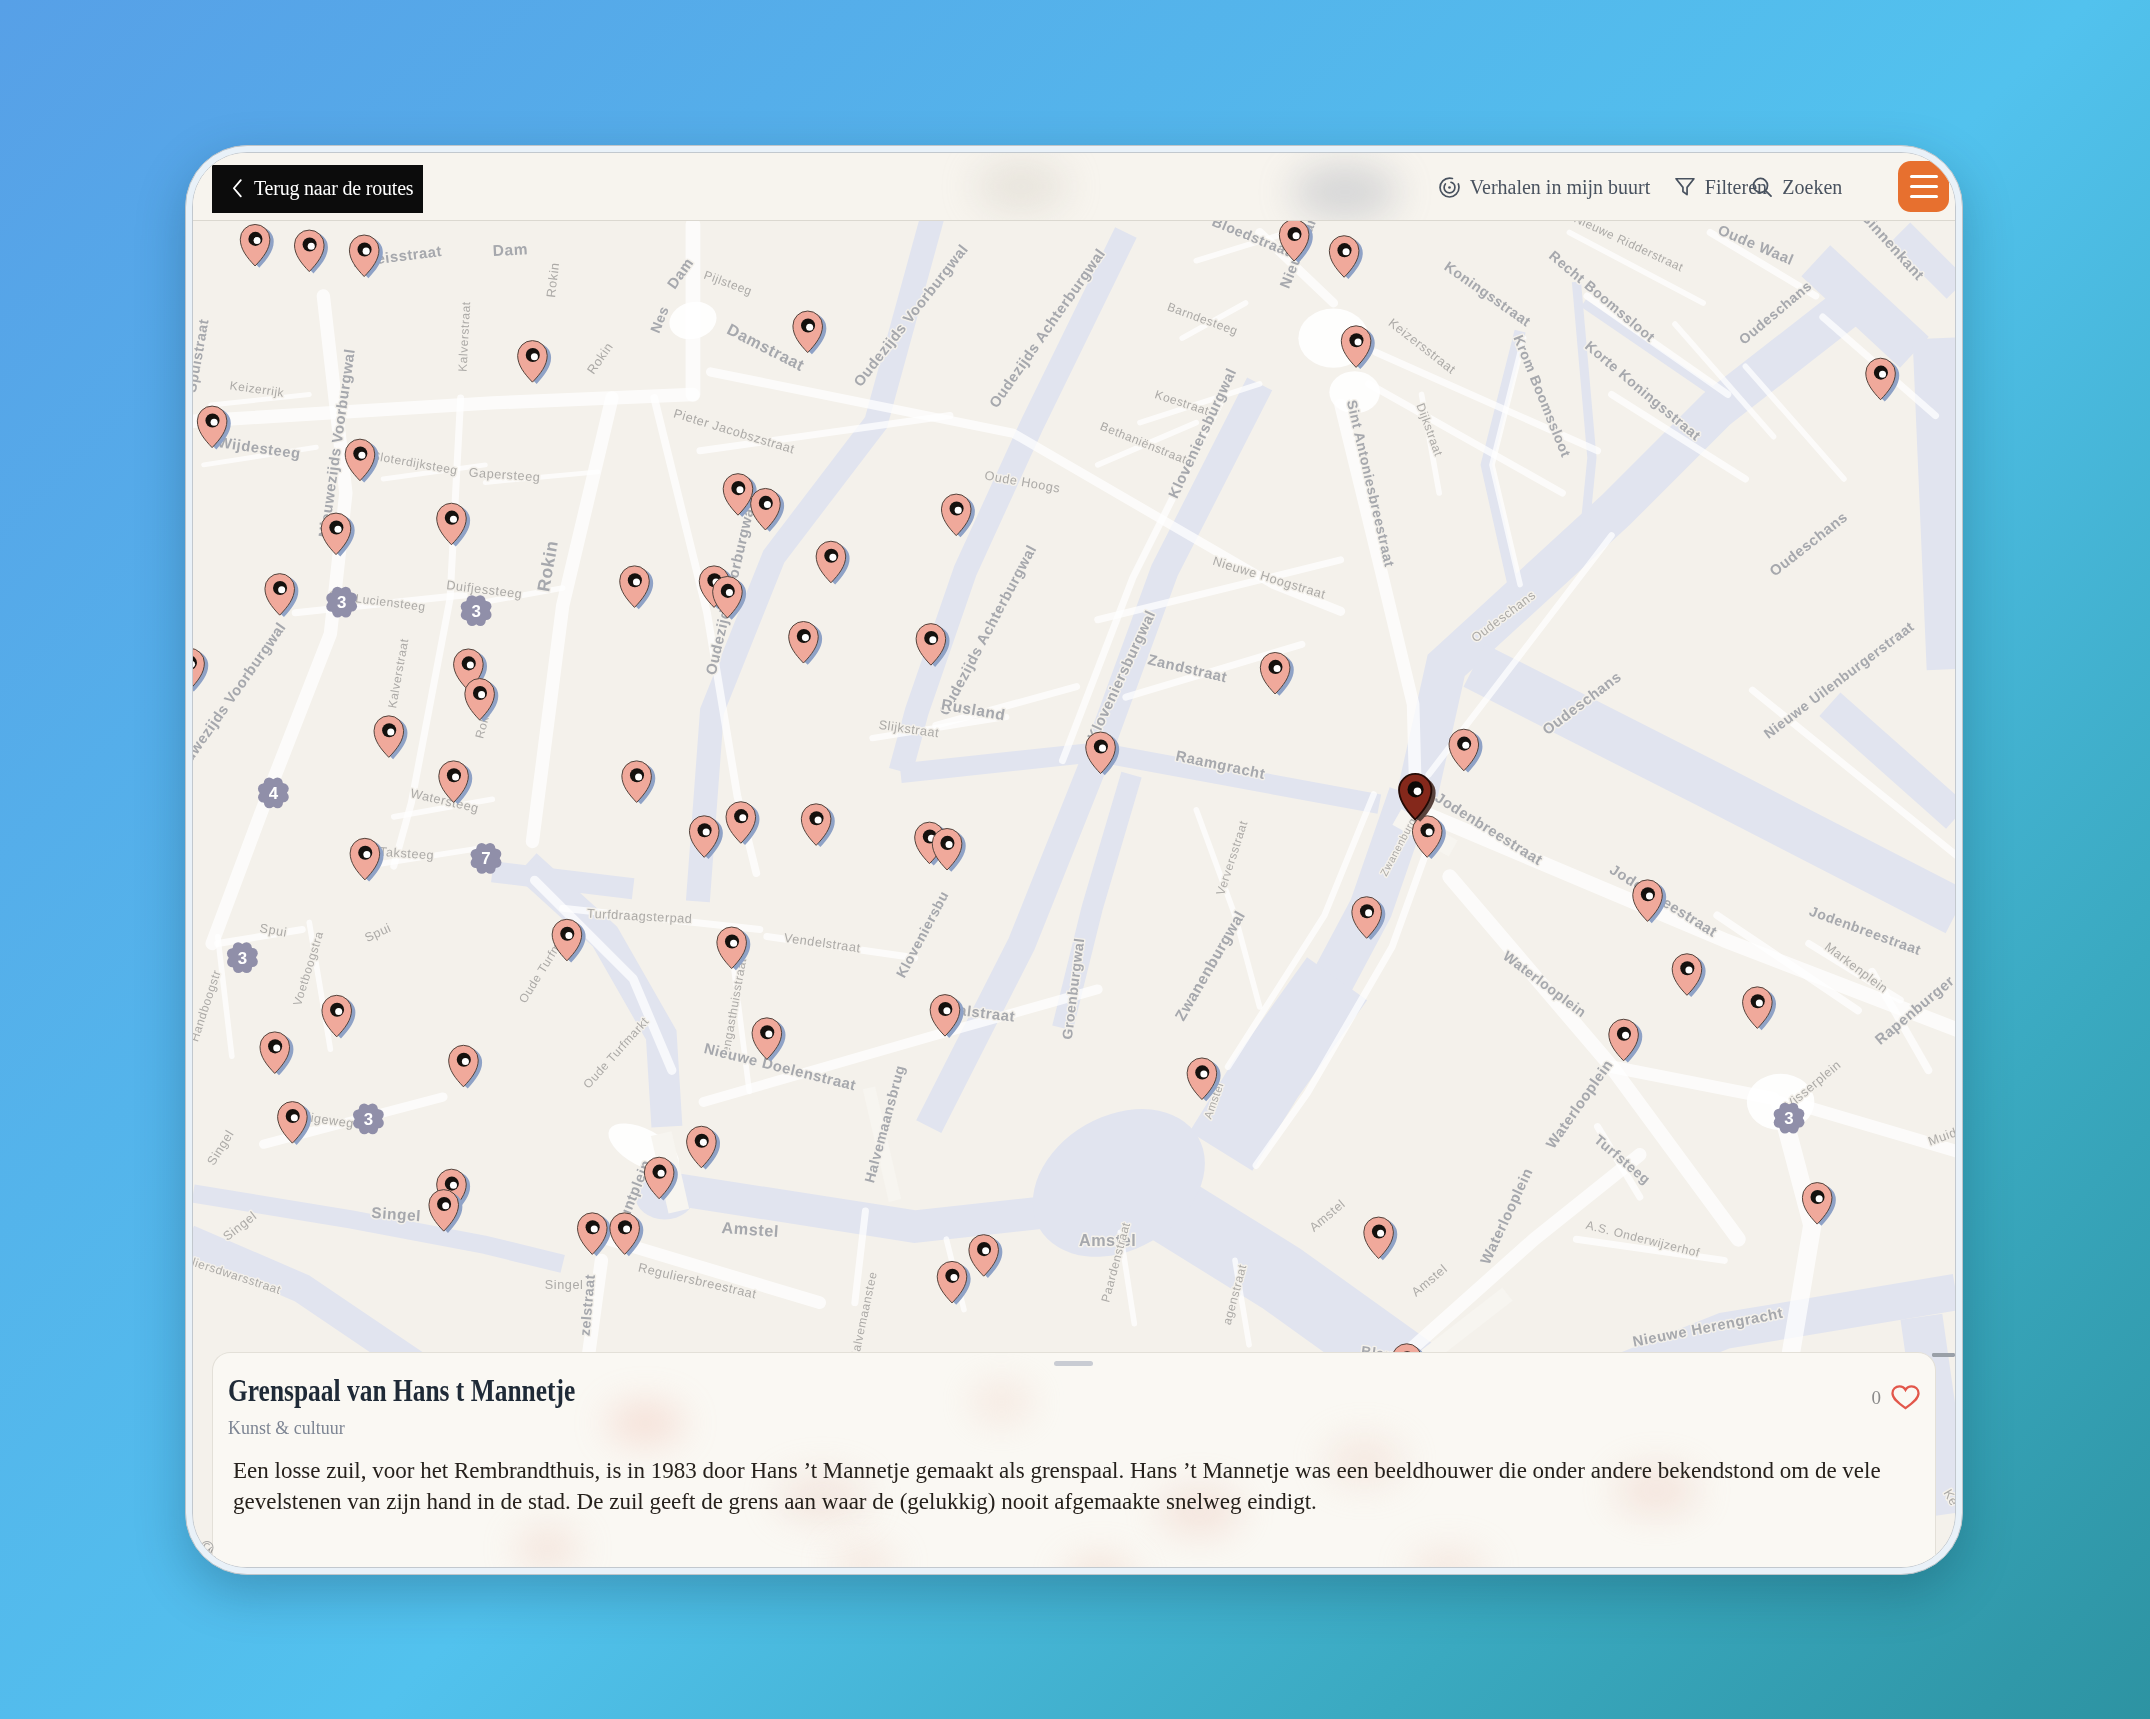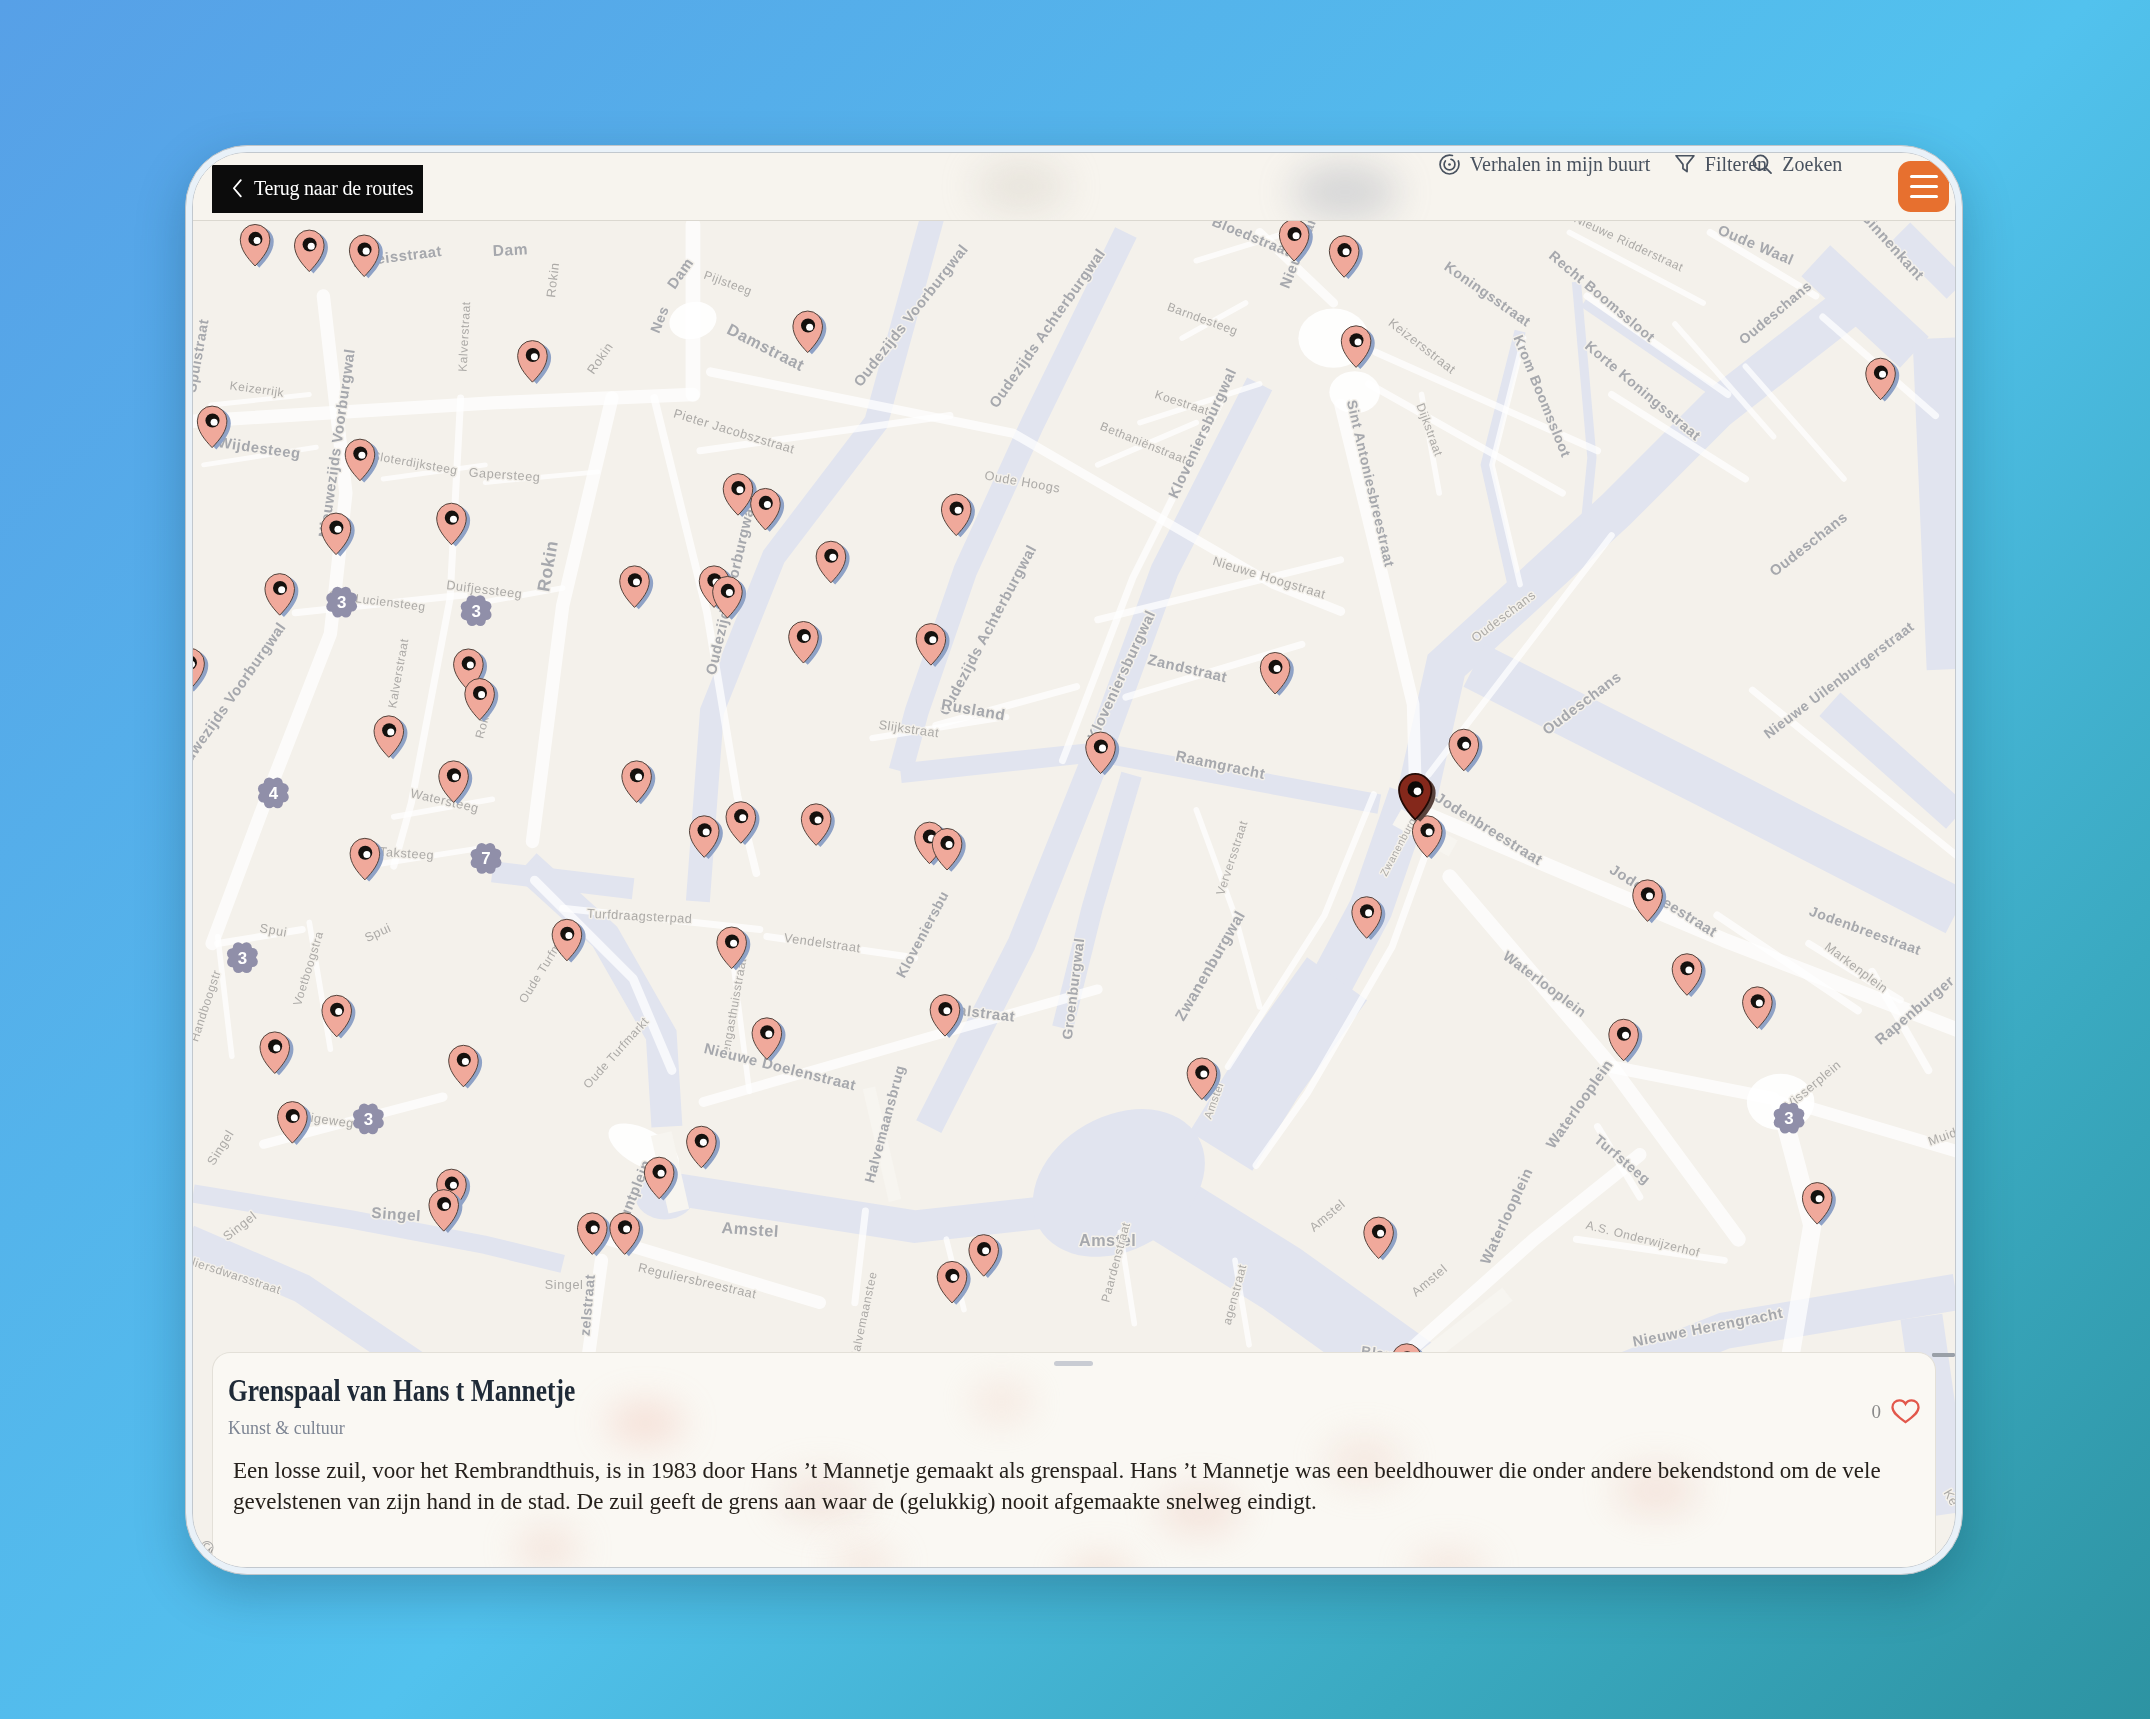--- a/index.html
+++ b/index.html
@@ -9,33 +9,33 @@
   border-radius:62px; background:#e9f1f8; border:1.4px solid #bfc5ca;
   box-shadow:0 17.6px 49px rgba(10,50,70,.28); }
 .content { position:absolute; left:6.3px; top:6.3px; right:6.3px; bottom:6.3px;
   border-radius:55px; border:1.4px solid #c2c8ce; overflow:hidden; background:#f4f1eb; }
 .header { position:absolute; left:0; top:0; width:100%; height:68px; background:#f7f4ee;
   border-bottom:1.4px solid #dbd8d0; z-index:20; overflow:hidden; }
 .hblob { position:absolute; border-radius:50%; filter:blur(18.3px); opacity:.35; }
 .backbtn { position:absolute; left:19px; top:11.3px; height:48px; padding:0 10px 0 18.3px;
   background:#0c0c0c; color:#fff; border:none; border-radius:0;
   font-family:"Liberation Serif", serif; font-size:20px; letter-spacing:-0.2px; display:flex; align-items:center; }
-.hitem { position:absolute; top:0; height:68px; font-size:20px; color:#49525f; display:flex; gap:8.5px; }
+.hitem { position:absolute; top:0; height:68px; font-size:20px; color:#49525f; display:flex; align-items:center; gap:8.5px; }
 .hicon { flex:0 0 auto; }
 .menubtn { position:absolute; left:1705px; top:7.7px; width:51px; height:51px;
   border:none; border-radius:12.7px; background:#e7702f; display:flex; flex-direction:column;
   align-items:center; justify-content:center; gap:6.3px; }
 .menubtn span { display:block; width:28px; height:3.5px; background:#fff; border-radius:2.1px; }
 .panel { position:absolute; left:18.3px; top:1199px; width:1724px; height:218px;
   background:#faf8f3; border:1.4px solid #e3e0d8; border-bottom:none; border-radius:18.3px 18.3px 0 0;
   z-index:30; overflow:hidden; }
 .pblob { position:absolute; border-radius:50%; filter:blur(18.3px); }
 .handle { position:absolute; left:50%; top:7.7px; width:39px; height:5px; margin-left:-20px;
   background:#c9ccd3; border-radius:2.8px; }
-.ptop { display:flex; justify-content:space-between; align-items:center;
+.ptop { display:flex; justify-content:space-between; align-items:flex-start;
   padding:18.3px 14px 0 15.5px; position:relative; }
 h1 { font-size:32px; color:#1f2a37; font-weight:bold; transform:scaleX(.795); transform-origin:0 0; white-space:nowrap; }
 .cat { font-size:18.7px; color:#7d8593; margin-top:8.5px; transform:scaleX(.96); transform-origin:0 0; }
 .likes { display:flex; align-items:center; gap:8.5px; margin-top:12.7px; }
 .likes span { font-size:19px; color:#8a8a8a; }
 .body1 { position:absolute; left:20.4px; top:102px; width:1651px; font-size:23px;
   line-height:31px; color:#26211c; }
 .body2 { position:absolute; left:20.4px; top:180px; width:1651px; font-size:23px; color:#26211c; }
 .scalebar { position:absolute; left:1739px; top:1200px; width:22.5px; height:4.2px;
   background:#9aa0a8; z-index:31; border-radius:1.4px; }

